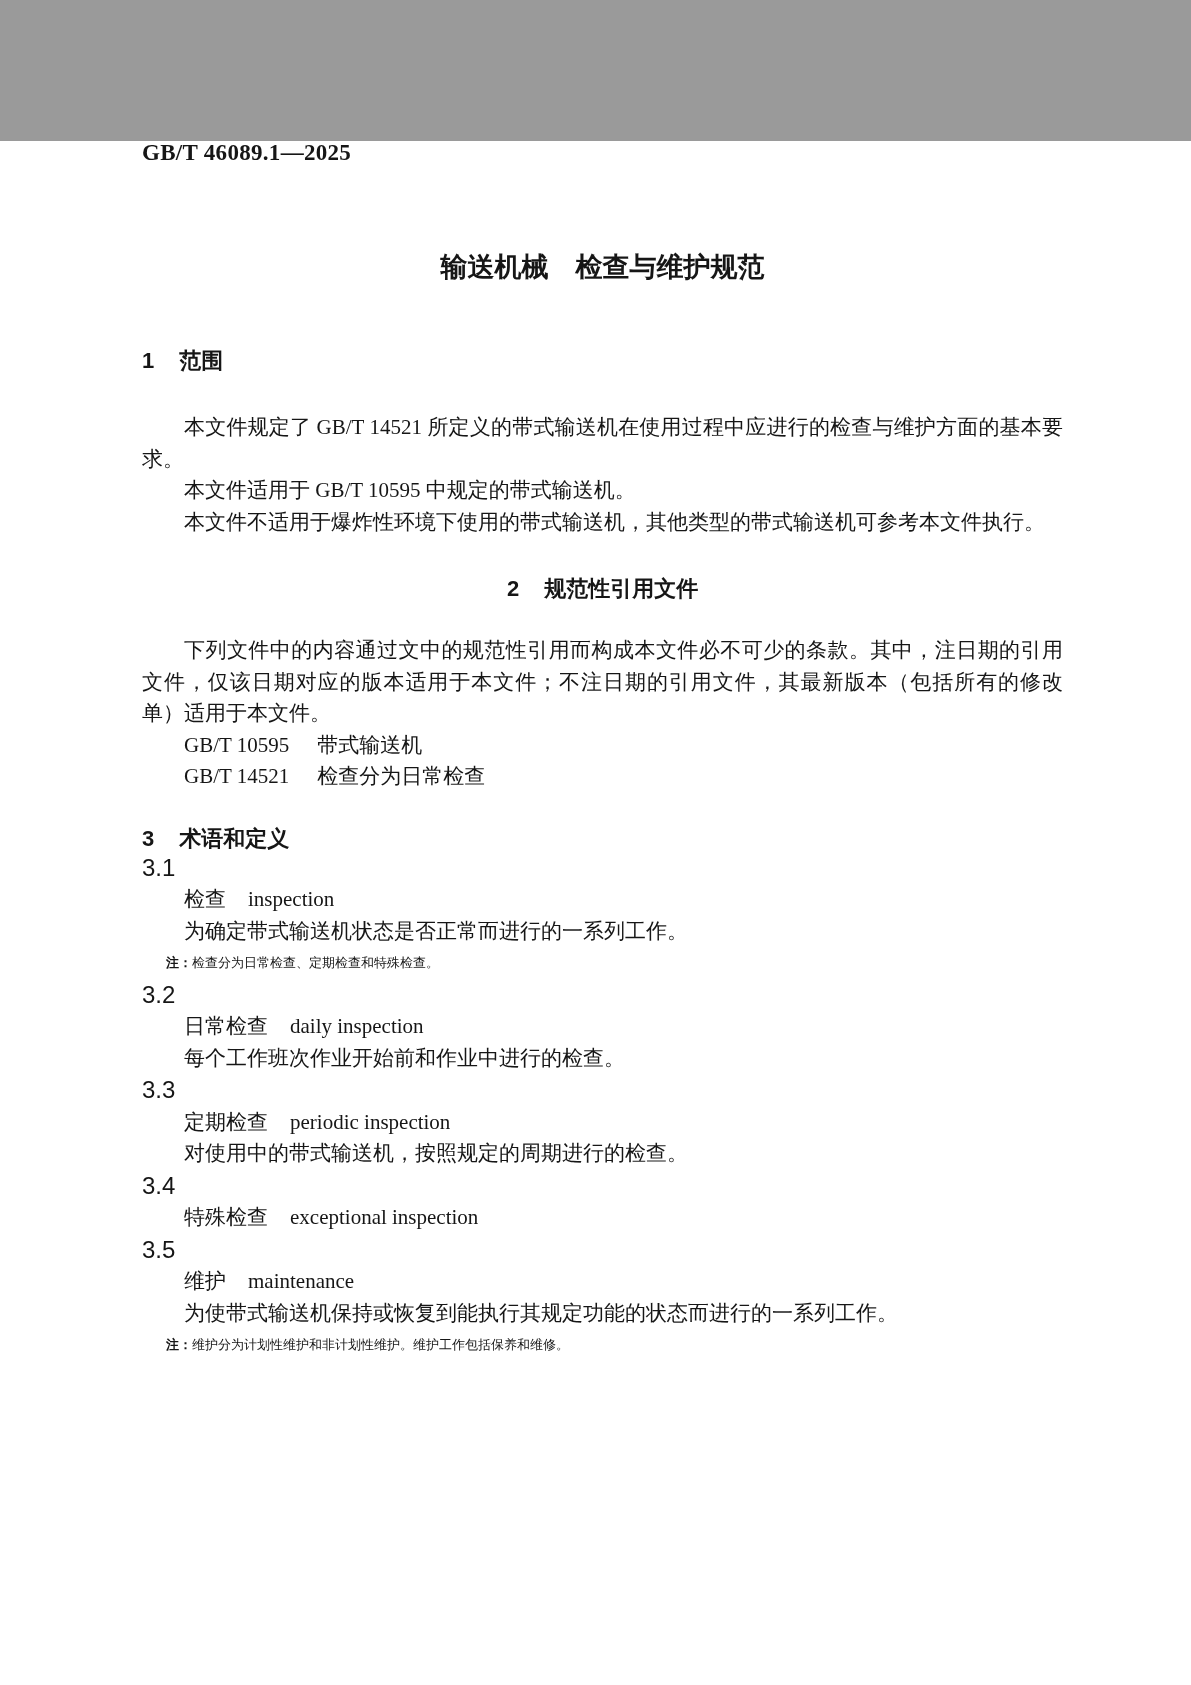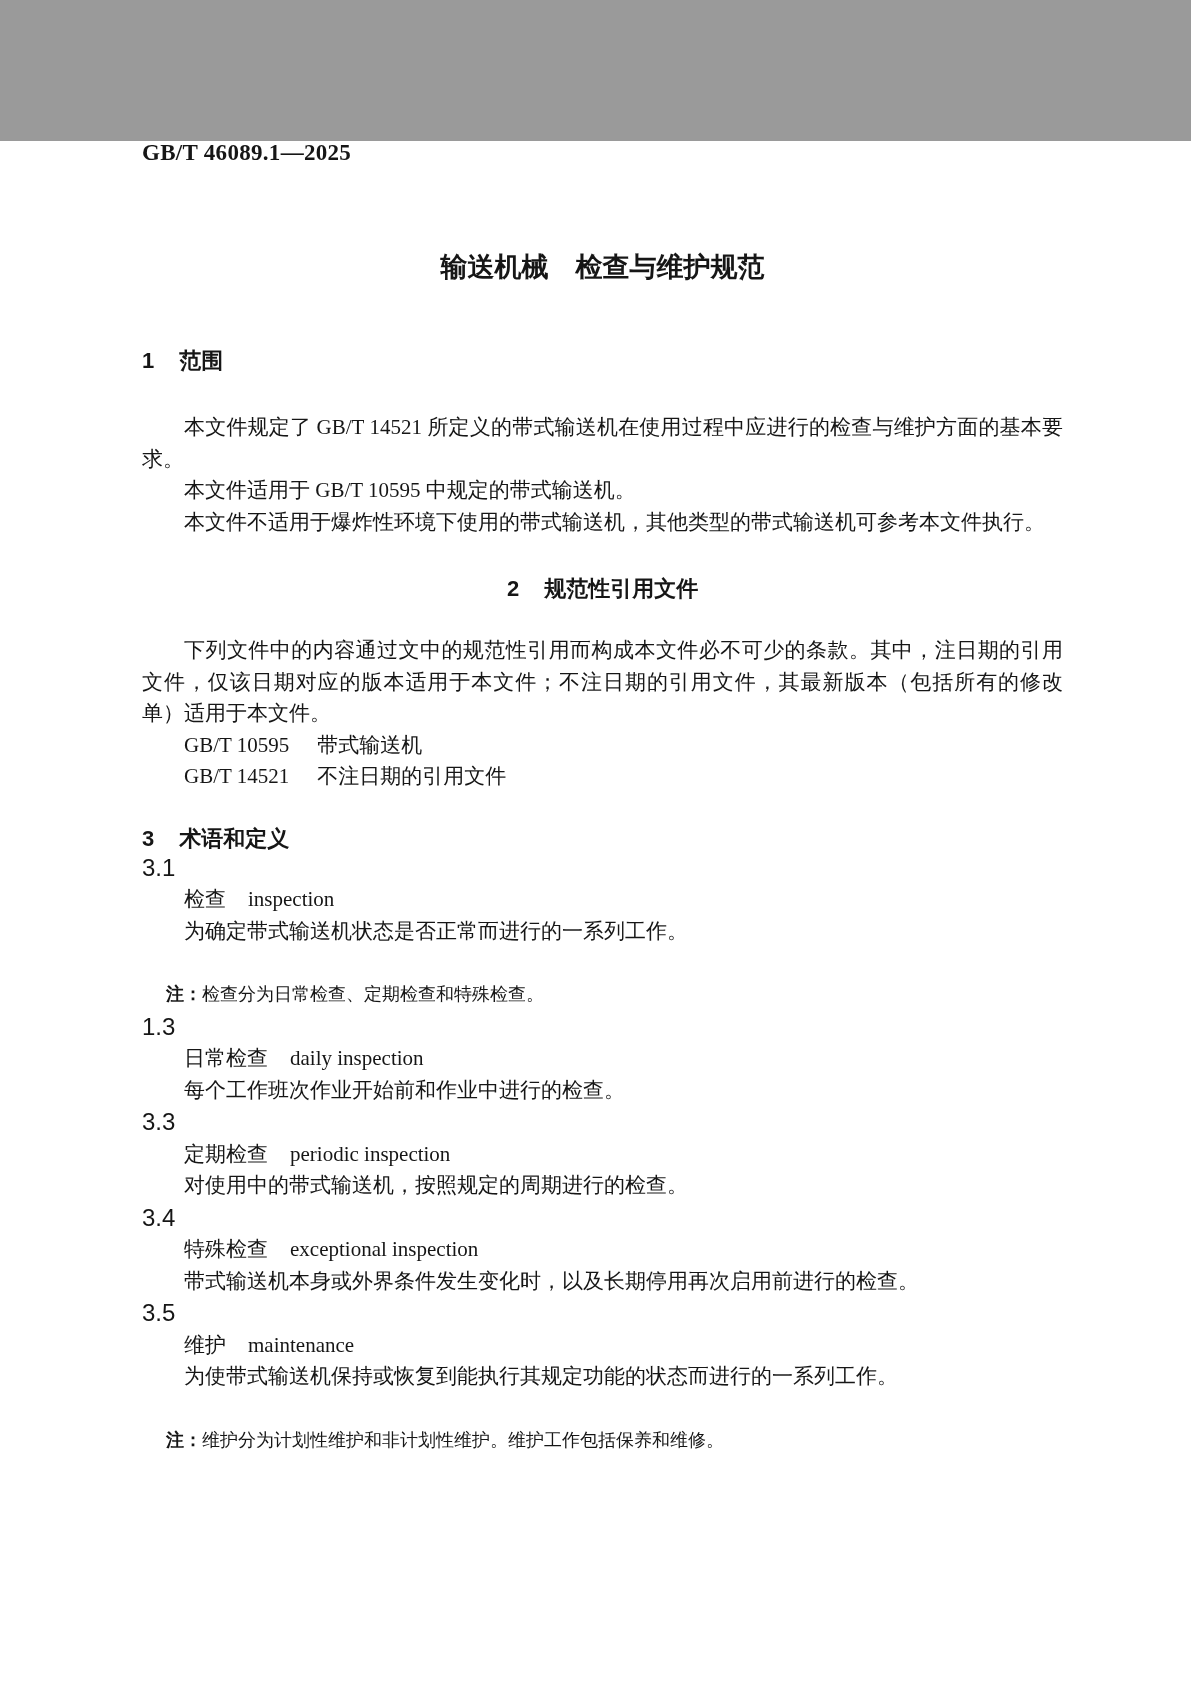--- a/index.html
+++ b/index.html
@@ -46,21 +46,21 @@
     font-family:"Liberation Sans","DejaVu Sans",sans-serif;
     font-size:24px;line-height:31.5px;
   }
   .term-name{font-size:21px;line-height:31.5px;padding-left:2em;font-weight:normal;}
   .term-zh{font-family:"Liberation Sans","DejaVu Sans",sans-serif;}
   .term-en{margin-left:22px;}
   .term-def{
     margin:0;font-size:21px;line-height:31.5px;text-align:justify;text-indent:2em;
   }
   .term-note{
-    font-size:18px;line-height:31.5px;padding-left:24px;margin-top:32px;
+    font-size:13px;line-height:31.5px;padding-left:24px;
   }
   .note-label{
     font-family:"Liberation Sans","DejaVu Sans",sans-serif;font-weight:bold;
   }
   
   .page-num{
     position:absolute;left:1022px;top:1542px;
     font-size:19px;line-height:22px;color:#3d3d3d;
   }
 </style>
@@ -83,53 +83,52 @@
   <p class="para">本文件不适用于爆炸性环境下使用的带式输送机，其他类型的带式输送机可参考本文件执行。</p>
 
   <div class="sec-h h-refs">
     <span class="sec-num">2</span><span>规范性引用文件</span>
   </div>
   <p class="para refs-para">下列文件中的内容通过文中的规范性引用而构成本文件必不可少的条款。其中，注日期的引用文件，仅该日期对应的版本适用于本文件；不注日期的引用文件，其最新版本（包括所有的修改单）适用于本文件。</p>
   <div class="ref-line">
     <span class="ref-code">GB/T 10595</span><span class="ref-title">带式输送机</span>
   </div>
   <div class="ref-line">
-    <span class="ref-code">GB/T 14521</span><span class="ref-title">不注日期的引用文件</span>
+    <span class="ref-code">GB/T 14521</span><span class="ref-title">检查分为日常检查</span>
   </div>
 
   <div class="sec-h h-terms">
     <span class="sec-num">3</span><span>术语和定义</span>
   </div>
 
   <div class="term-id">3.1</div>
   <div class="term-name">
     <span class="term-zh">检查</span><span class="term-en">inspection</span>
   </div>
   <p class="term-def">为确定带式输送机状态是否正常而进行的一系列工作。</p>
   <div class="term-note">
     <span class="note-label">注：</span><span>检查分为日常检查、定期检查和特殊检查。</span>
   </div>
 
-  <div class="term-id">1.3</div>
+  <div class="term-id">3.2</div>
   <div class="term-name">
     <span class="term-zh">日常检查</span><span class="term-en">daily inspection</span>
   </div>
   <p class="term-def">每个工作班次作业开始前和作业中进行的检查。</p>
 
   <div class="term-id">3.3</div>
   <div class="term-name">
     <span class="term-zh">定期检查</span><span class="term-en">periodic inspection</span>
   </div>
   <p class="term-def">对使用中的带式输送机，按照规定的周期进行的检查。</p>
 
   <div class="term-id">3.4</div>
   <div class="term-name">
     <span class="term-zh">特殊检查</span><span class="term-en">exceptional inspection</span>
   </div>
-  <p class="term-def">带式输送机本身或外界条件发生变化时，以及长期停用再次启用前进行的检查。</p>
 
   <div class="term-id">3.5</div>
   <div class="term-name">
     <span class="term-zh">维护</span><span class="term-en">maintenance</span>
   </div>
   <p class="term-def">为使带式输送机保持或恢复到能执行其规定功能的状态而进行的一系列工作。</p>
   <div class="term-note">
     <span class="note-label">注：</span><span>维护分为计划性维护和非计划性维护。维护工作包括保养和维修。</span>
   </div>
 

